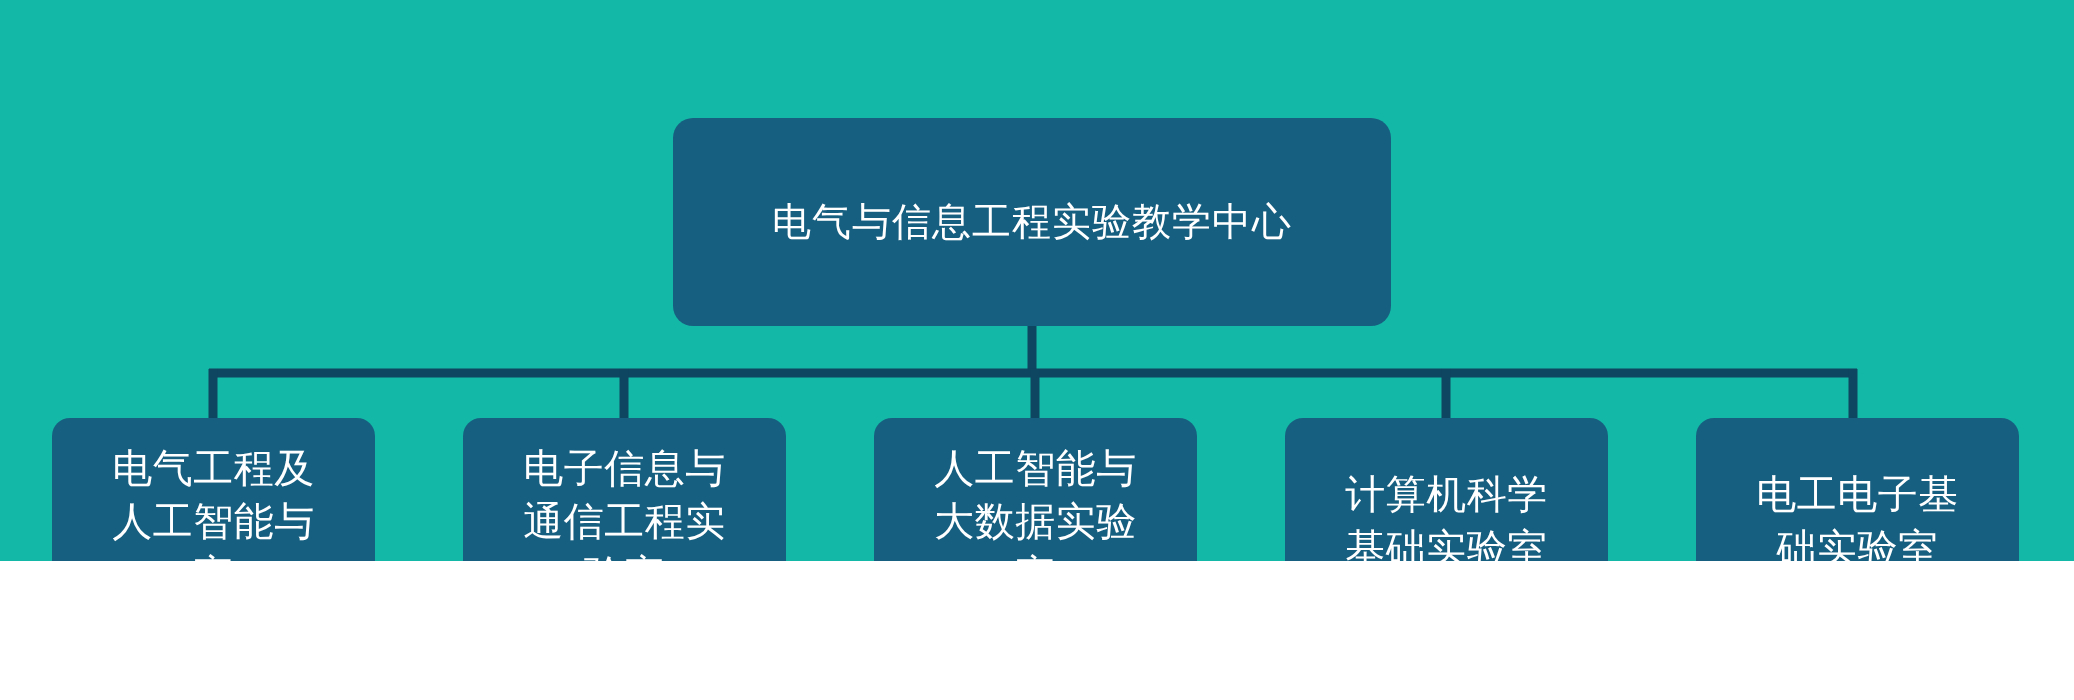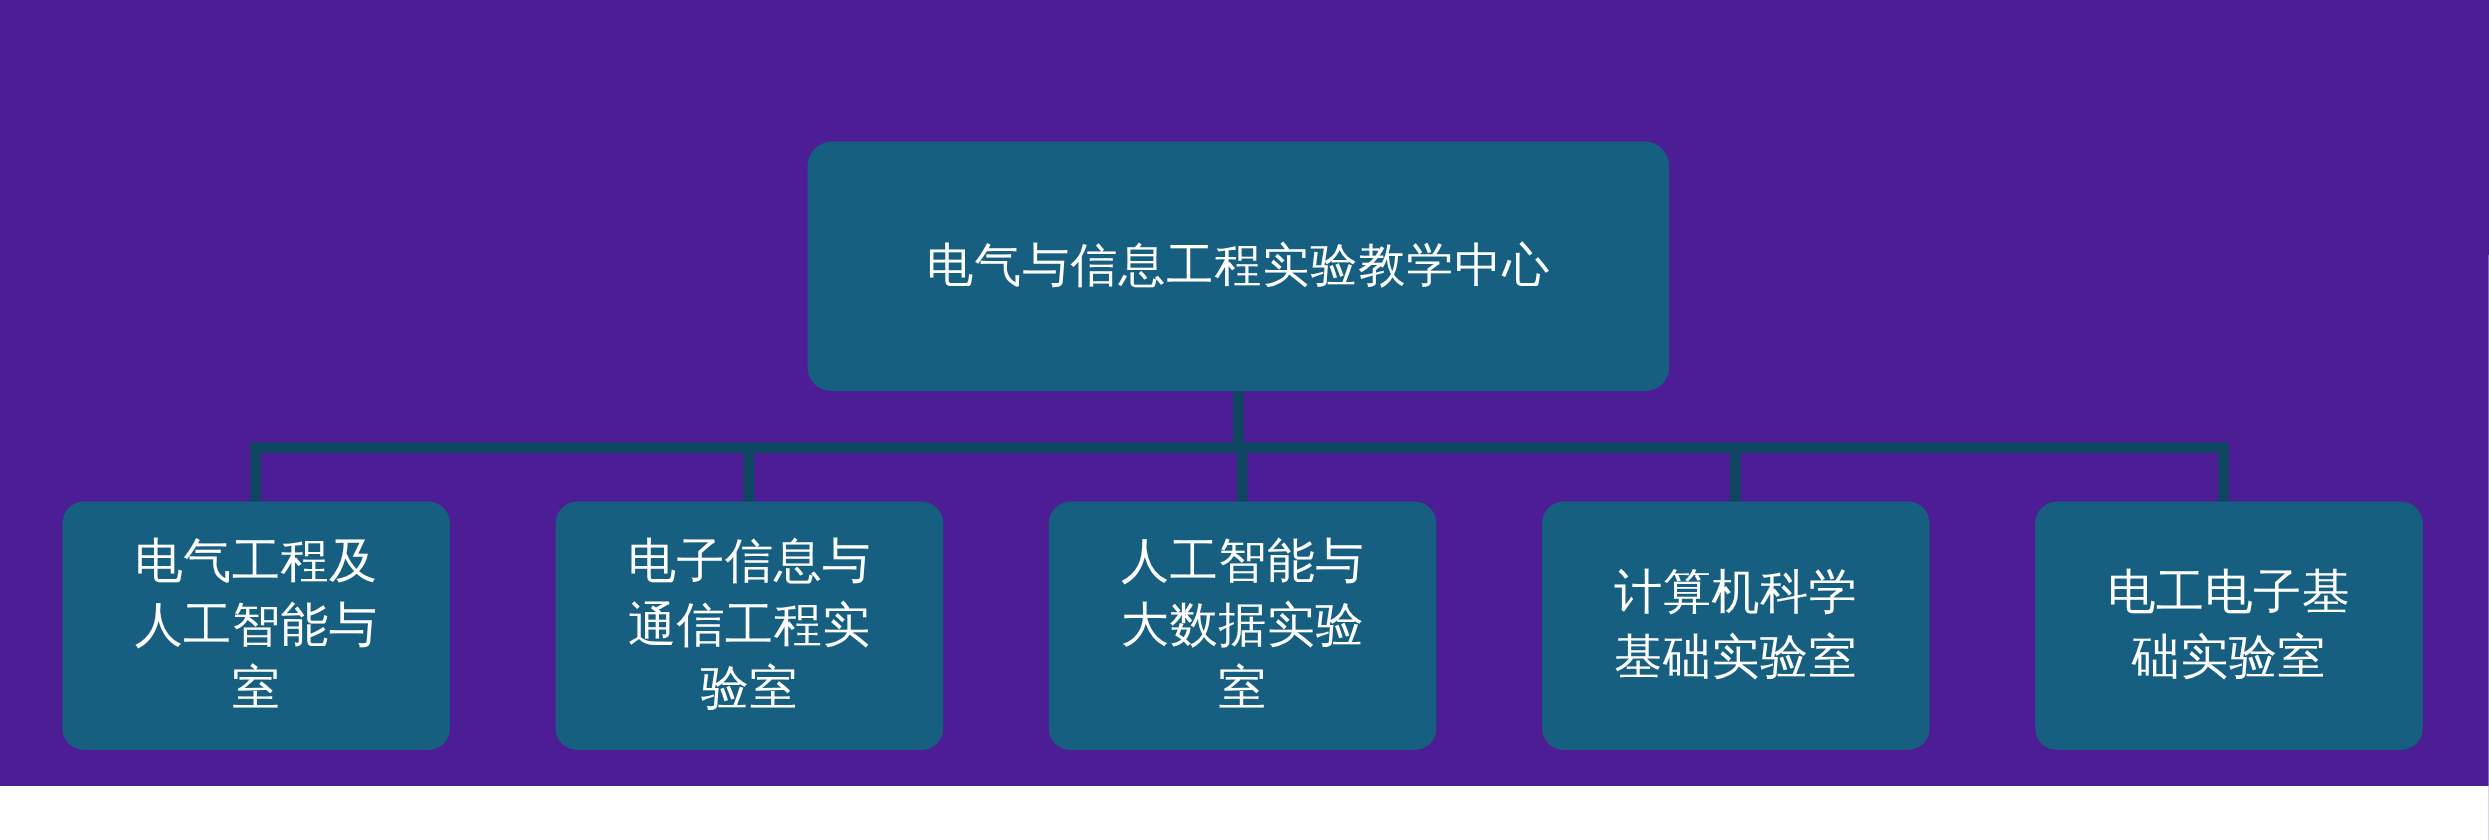--- a/index.html
+++ b/index.html
@@ -7,22 +7,22 @@
     margin: 0;
     padding: 0;
     background: #ffffff;
   }
   body {
     font-family: "Liberation Sans", "DejaVu Sans", sans-serif;
   }
   #canvas {
     position: relative;
     width: 2074px;
-    height: 655px;
-    background: #4c1d95;
+    height: 561px;
+    background: #14b8a6;
     overflow: hidden;
   }
   .connector-layer {
     position: absolute;
     left: 0;
     top: 0;
     width: 2074px;
     height: 700px;
     pointer-events: none;
   }

